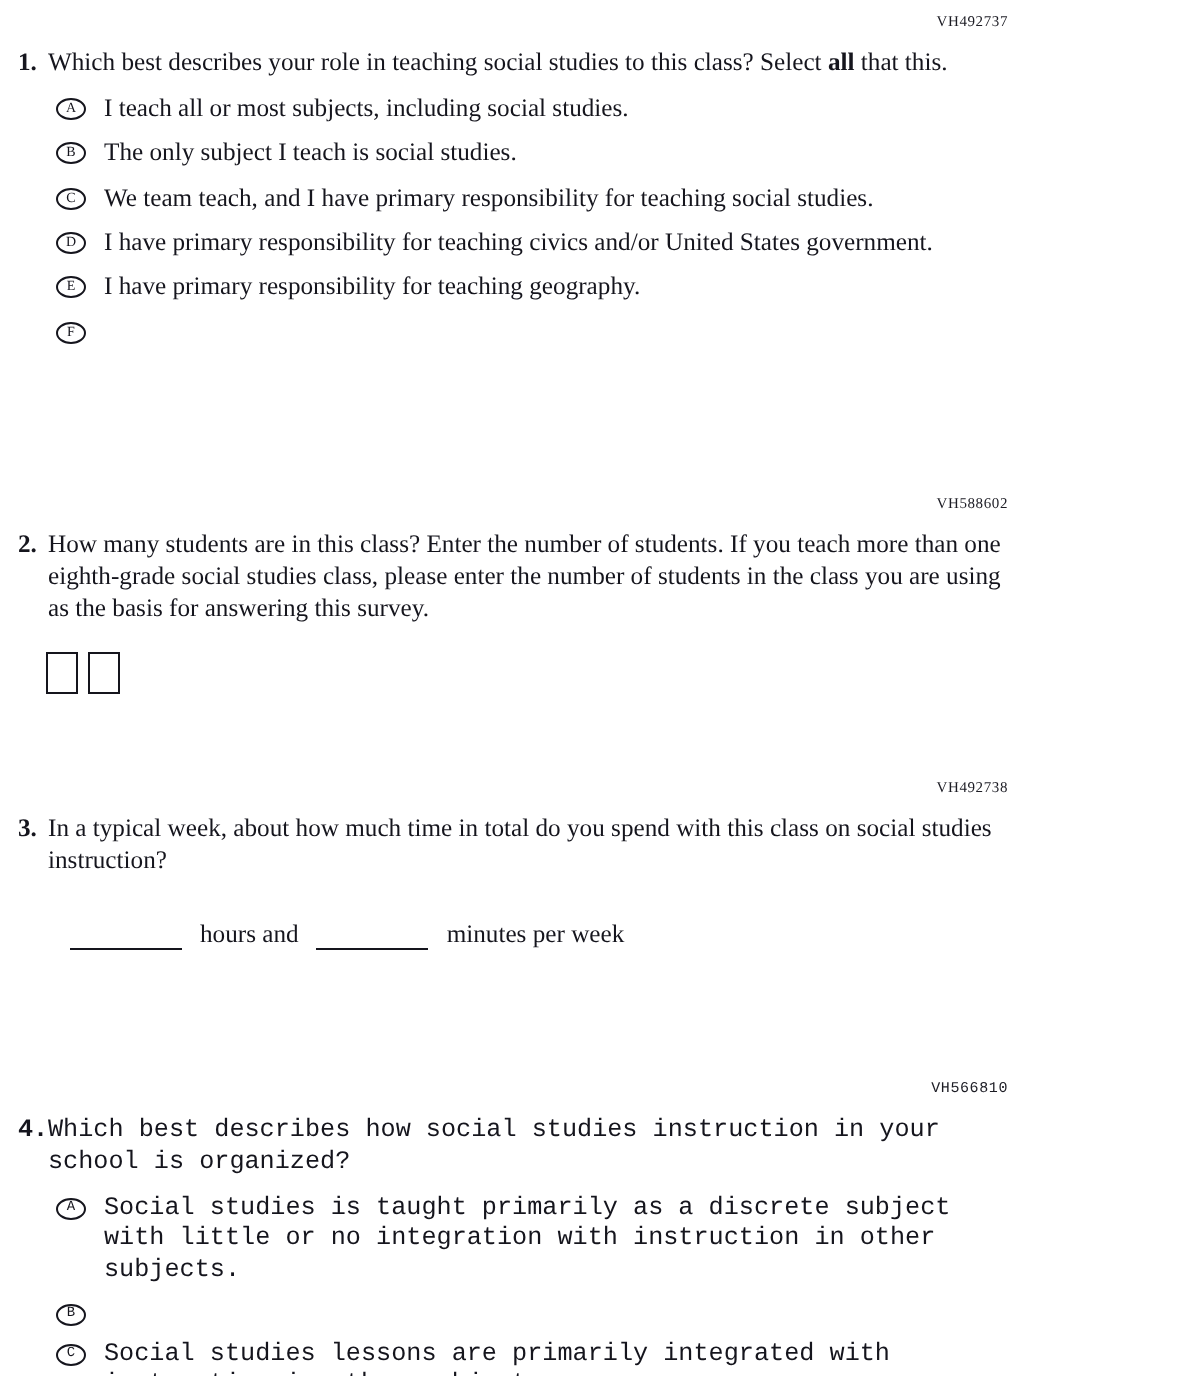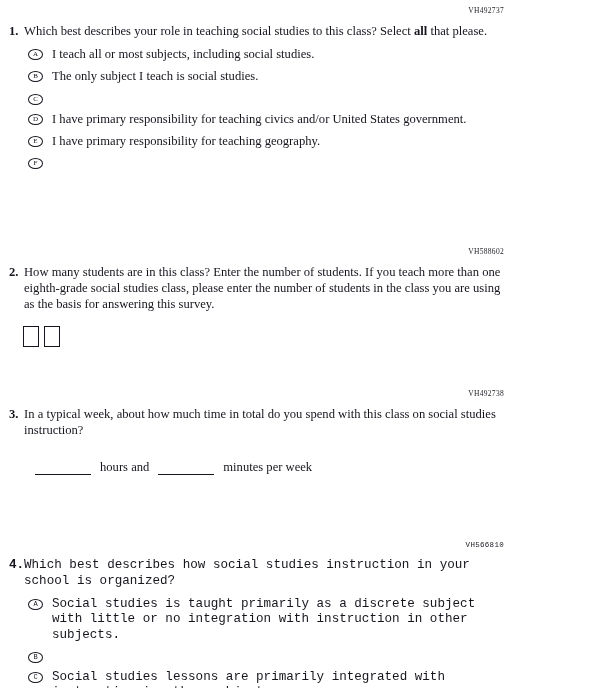--- a/index.html
+++ b/index.html
@@ -50,39 +50,40 @@
 </style>
 </head>
 <body>
 
 <div class="page">
 
   <div class="q" style="top:6px;">
     <div class="code">VH492737</div>
     <div class="prompt">
       <span class="qnum">1.</span>
-      <span class="ptext"><span>Which best describes your role in teaching social studies to this class? Select </span><b>all</b><span> that please.</span></span>
+      <span class="ptext"><span>Which best describes your role in teaching social studies to this class? Select </span><b>all</b><span> that this.</span></span>
     </div>
     <div class="options">
       <div class="option">
         <span class="oval">
             <span class="oval-letter">A</span>
           </span>
         <span class="option-text">I teach all or most subjects, including social studies.</span>
       </div>
       <div class="option">
         <span class="oval">
             <span class="oval-letter">B</span>
           </span>
         <span class="option-text">The only subject I teach is social studies.</span>
       </div>
       <div class="option">
         <span class="oval">
             <span class="oval-letter">C</span>
           </span>
+        <span class="option-text">We team teach, and I have primary responsibility for teaching social studies.</span>
       </div>
       <div class="option">
         <span class="oval">
             <span class="oval-letter">D</span>
           </span>
         <span class="option-text">I have primary responsibility for teaching civics and/or United States government.</span>
       </div>
       <div class="option">
         <span class="oval">
             <span class="oval-letter">E</span>

